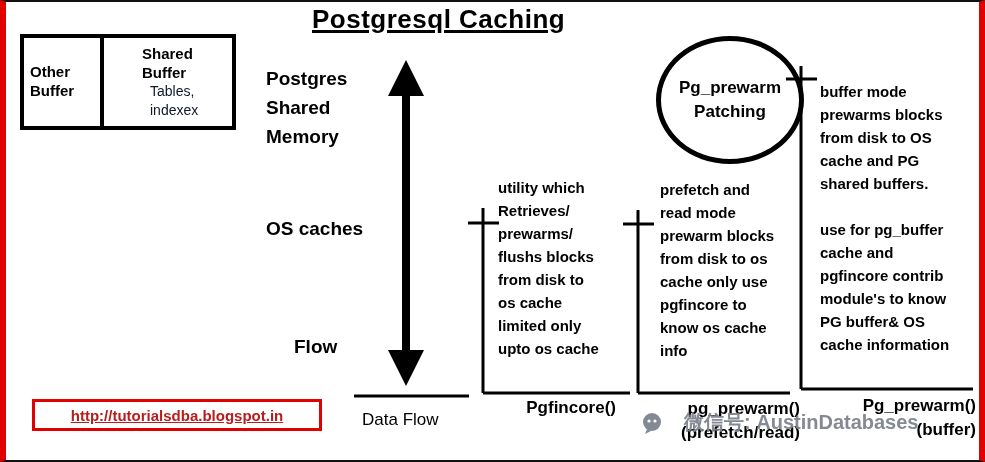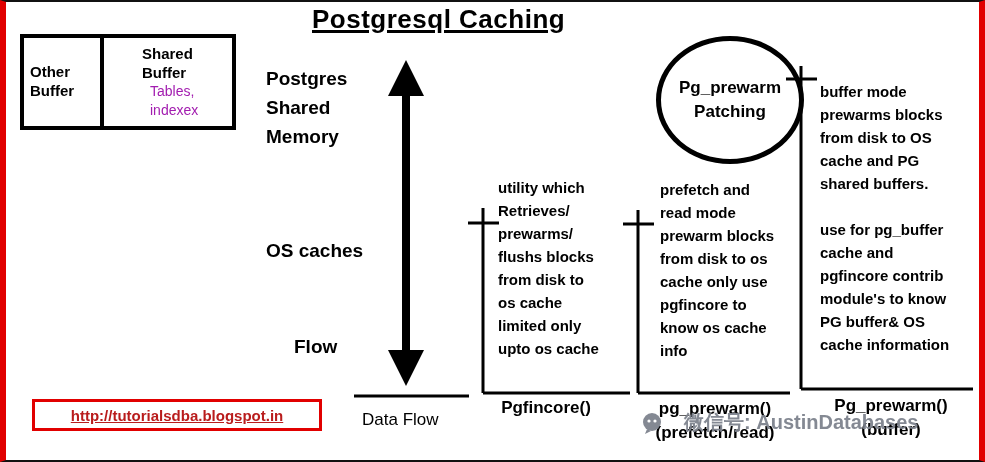--- a/index.html
+++ b/index.html
@@ -57,21 +57,21 @@
     }
     .colbody {
       font-weight: bold;
       font-size: 15px;
       line-height: 23px;
     }
     .collabel {
       font-weight: bold;
       font-size: 17px;
       line-height: 24px;
-      text-align: center;
+      text-align: right;
     }
     .linkbox {
       border: 3px solid #e10000;
       display: flex;
       align-items: center;
       justify-content: center;
       box-sizing: border-box;
     }
     .linktext {
       color: #b91c1c;
@@ -100,29 +100,29 @@
 
 <div id="canvas">
 
   <div class="abs title" style="left:306px; top:2px;">Postgresql Caching</div>
 
   <div class="abs bufferbox" style="left:14px; top:32px; width:216px; height:96px;">
     <div class="buffercell pre" style="width:80px; border-right:4px solid #000; padding-top:24px;">Other
 Buffer</div>
     <div class="buffercell" style="flex:1;padding-left:38px;">
       <div>Shared Buffer</div>
-      <div class="pre" style="font-weight:normal; color:#a21caf; font-size:14px; line-height:19px; padding-left:8px;">Tables,
+      <div class="pre" style="font-weight:normal; color:#0f172a; font-size:14px; line-height:19px; padding-left:8px;">Tables,
 indexex</div>
     </div>
   </div>
 
   <div class="abs stacklabel pre" style="left:260px; top:62px;">Postgres
 Shared
 Memory</div>
-  <div class="abs stacklabel" style="left:260px; top:212px;margin-top:22px;">OS caches</div>
+  <div class="abs stacklabel" style="left:260px; top:212px;">OS caches</div>
   <div class="abs stacklabel" style="left:288px; top:330px;">Flow</div>
 
   <svg class="abs" style="left:0; top:0; pointer-events:none;" width="973" height="458" viewBox="0 0 973 458">
     <g stroke="#000" stroke-width="3" fill="none">
       <path d="M477,206 L477,391 M462,221 L493,221 M477,391 L624,391"></path>
       <path d="M632,208 L632,391 M617,222 L648,222 M632,391 L784,391"></path>
       <path d="M795,64 L795,387 M780,77 L811,77 M795,387 L967,387"></path>
       <path d="M348,394 L463,394"></path>
     </g>
     <g fill="#000">

